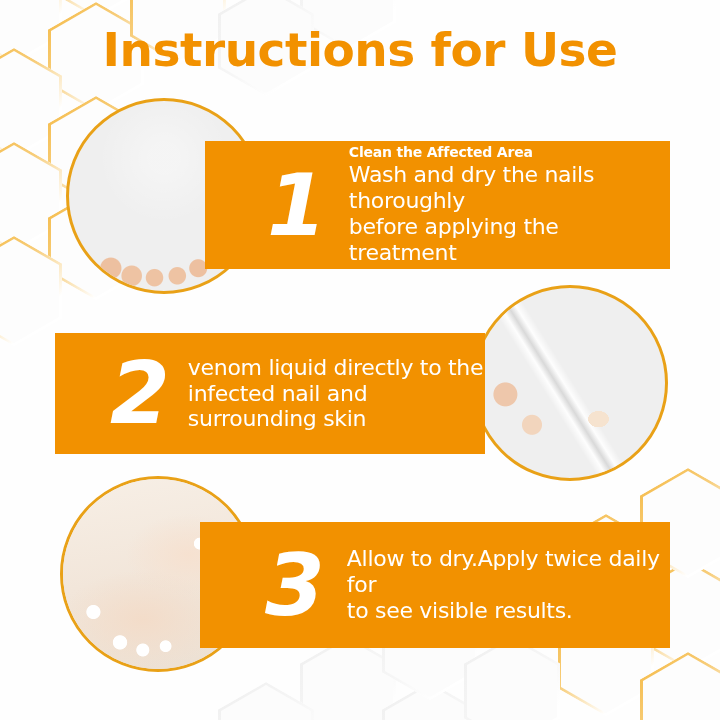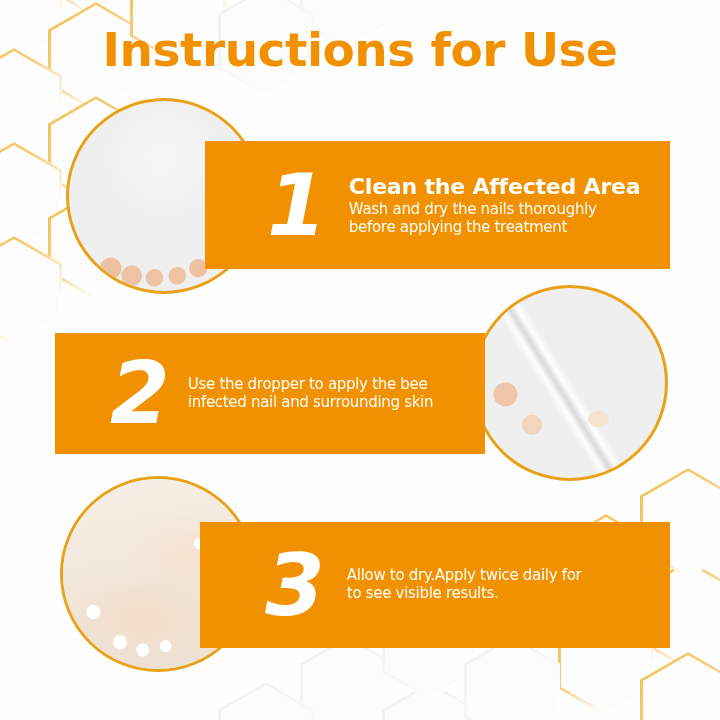--- a/index.html
+++ b/index.html
@@ -68,28 +68,28 @@
     color:#ffffff;
     font-size:86px;
     font-weight:bold;
     font-style:italic;
     line-height:.82;
     font-family:"DejaVu Sans", sans-serif;
     flex:0 0 auto;
   }
   .panel .copy { color:#ffffff; }
   .panel .head {
-    font-size:22px;
+    font-size:14px;
     font-weight:bold;
     letter-spacing:-0.2px;
     margin-bottom:2px;
     font-family:"DejaVu Sans", sans-serif;
   }
   .panel .line {
-    font-size:15px;
+    font-size:22px;
     line-height:1.18;
     letter-spacing:-0.3px;
     font-family:"DejaVu Sans", sans-serif;
   }
 
   
   #panel-1 { left:205px; top:141px;  width:465px; height:128px; padding-left:62px; }
   #panel-2 { left:55px;  top:333px;  width:430px; height:121px; padding-left:55px; }
   #panel-3 { left:200px; top:522px;  width:470px; height:126px; padding-left:65px; }
 
@@ -214,21 +214,21 @@
       <div class="line">before applying the treatment</div>
     </div>
   </div>
 
   <div class="photo" id="photo-2">
     <div class="inner"></div>
   </div>
   <div class="panel" id="panel-2">
     <div class="num">2</div>
     <div class="copy">
-      <div class="line">Use the dropper to apply the bee</div>
+      <div class="line">venom liquid directly to the</div>
       <div class="line">infected nail and surrounding skin</div>
     </div>
   </div>
 
   <div class="photo" id="photo-3">
     <div class="inner"></div>
   </div>
   <div class="panel" id="panel-3">
     <div class="num">3</div>
     <div class="copy">

